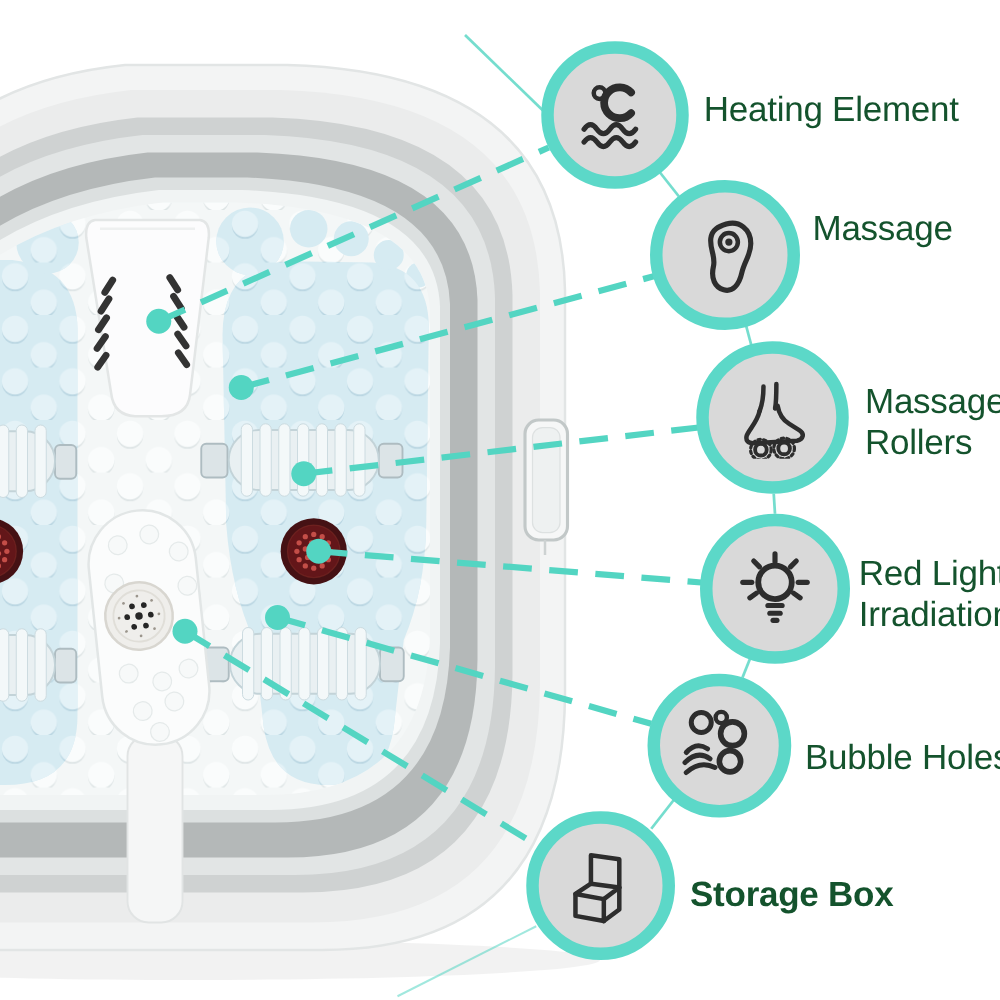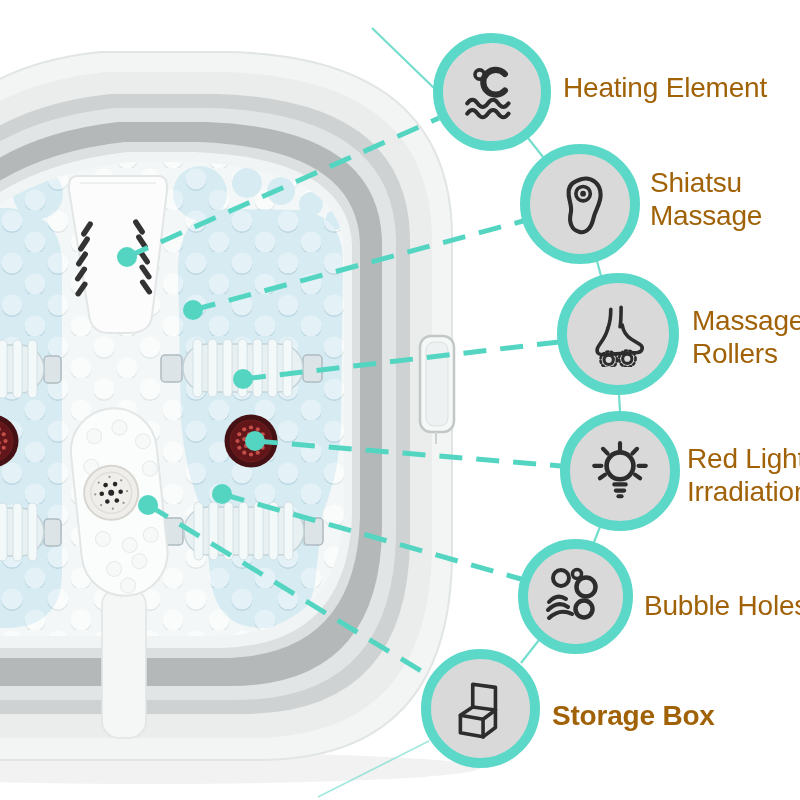--- a/index.html
+++ b/index.html
@@ -2,21 +2,21 @@
 <html><head>
 <meta charset="utf-8">
 <style>
   html,body{margin:0;padding:0;}
   body{width:800px;height:800px;position:relative;overflow:hidden;background:#ffffff;
        font-family:"Liberation Sans", sans-serif;}
   #scene{position:absolute;left:0;top:0;}
   .badge{position:absolute;border-radius:50%;background:#d9d9d9;border:10px solid #5cd8c8;
          box-sizing:border-box;display:flex;align-items:center;justify-content:center;}
   .badge svg{display:block;}
-  .callout-label{position:absolute;color:#a16207;font-size:28px;line-height:33px;
+  .callout-label{position:absolute;color:#14532d;font-size:28px;line-height:33px;
                  letter-spacing:-0.2px;white-space:nowrap;}
   .callout-label span{display:block;}
 </style>
 </head>
 <body>
 
 <svg id="scene" width="800" height="800" viewBox="0 0 800 800">
   <defs>
     <clipPath id="floorClip">
       <path d="M-100,328 Q-44,182 130,162 H190 Q340,168 344,248 V508 Q340,636 212,636 H-100 Z"></path>
@@ -237,21 +237,20 @@
 </div>
 
 <div class="badge" style="left:520px;top:144px;width:120px;height:120px;">
   <svg width="66" height="66" viewBox="0 0 64 64" fill="none" stroke="#2d2d2d" stroke-linecap="round" stroke-linejoin="round">
     <path d="M33,8 C43,5 52,12 52,23 C52,32 47,37 45,46 C43,55 38,61 31,59 C24,57 21,50 23,41 C25,33 20,28 21,19 C22,12 27,10 33,8 Z" stroke-width="4"></path>
     <circle cx="35" cy="22" r="7" stroke-width="3.5"></circle>
     <circle cx="35" cy="22" r="2.8" fill="#2d2d2d" stroke="none"></circle>
   </svg>
 </div>
 <div class="callout-label" style="left:650px;top:166px;">
-  <span>Shiatsu</span>
   <span>Massage</span>
 </div>
 
 <div class="badge" style="left:557px;top:273px;width:122px;height:122px;">
   <svg width="66" height="66" viewBox="0 0 64 64" fill="none" stroke="#2d2d2d" stroke-linecap="round" stroke-linejoin="round">
     <path d="M25,8 C25,16 24,22 22,27" stroke-width="3.5"></path>
     <path d="M35,6 C35,14 35,20 34,25" stroke-width="3.5"></path>
     <path d="M22,27 C20,36 14,41 12,46 C11,50 13,52 17,52 L51,50 C56,49 57,44.5 53,42 L45,37 C40,34 37,29 36,23" stroke-width="3.5"></path>
     <g>
       <circle cx="23" cy="57" r="8" stroke-width="2.5" stroke-dasharray="1.8 2.6"></circle>

